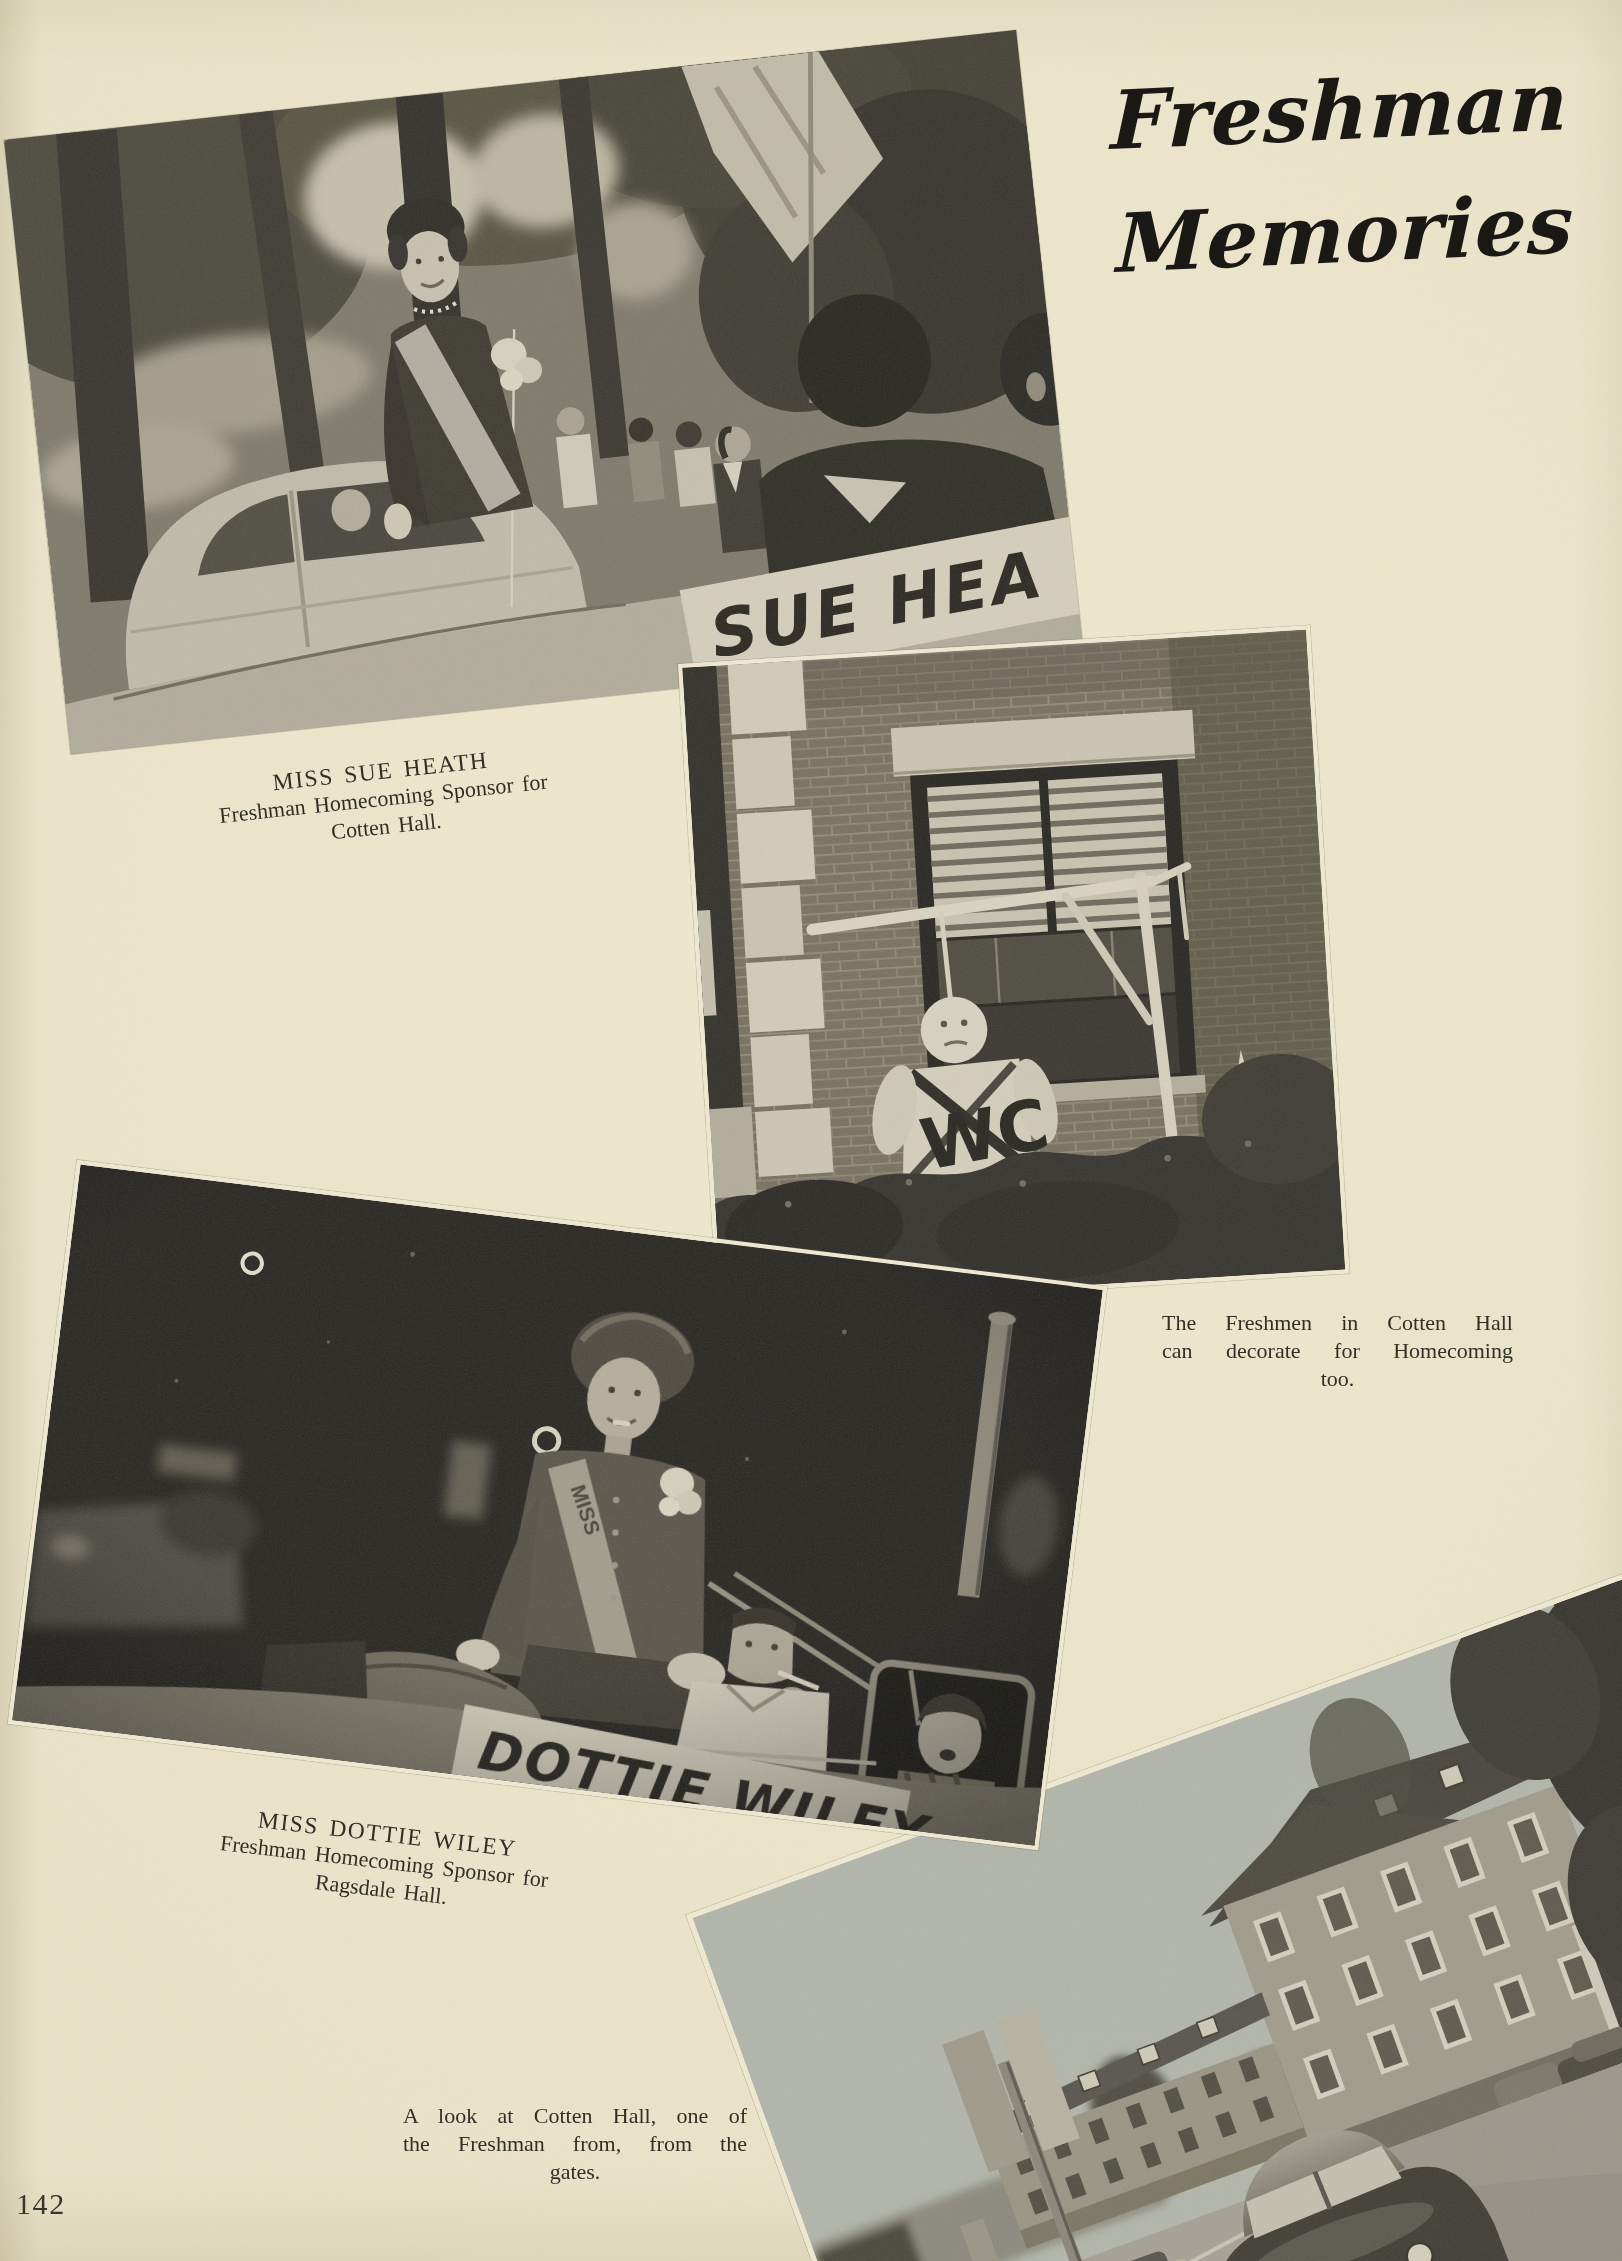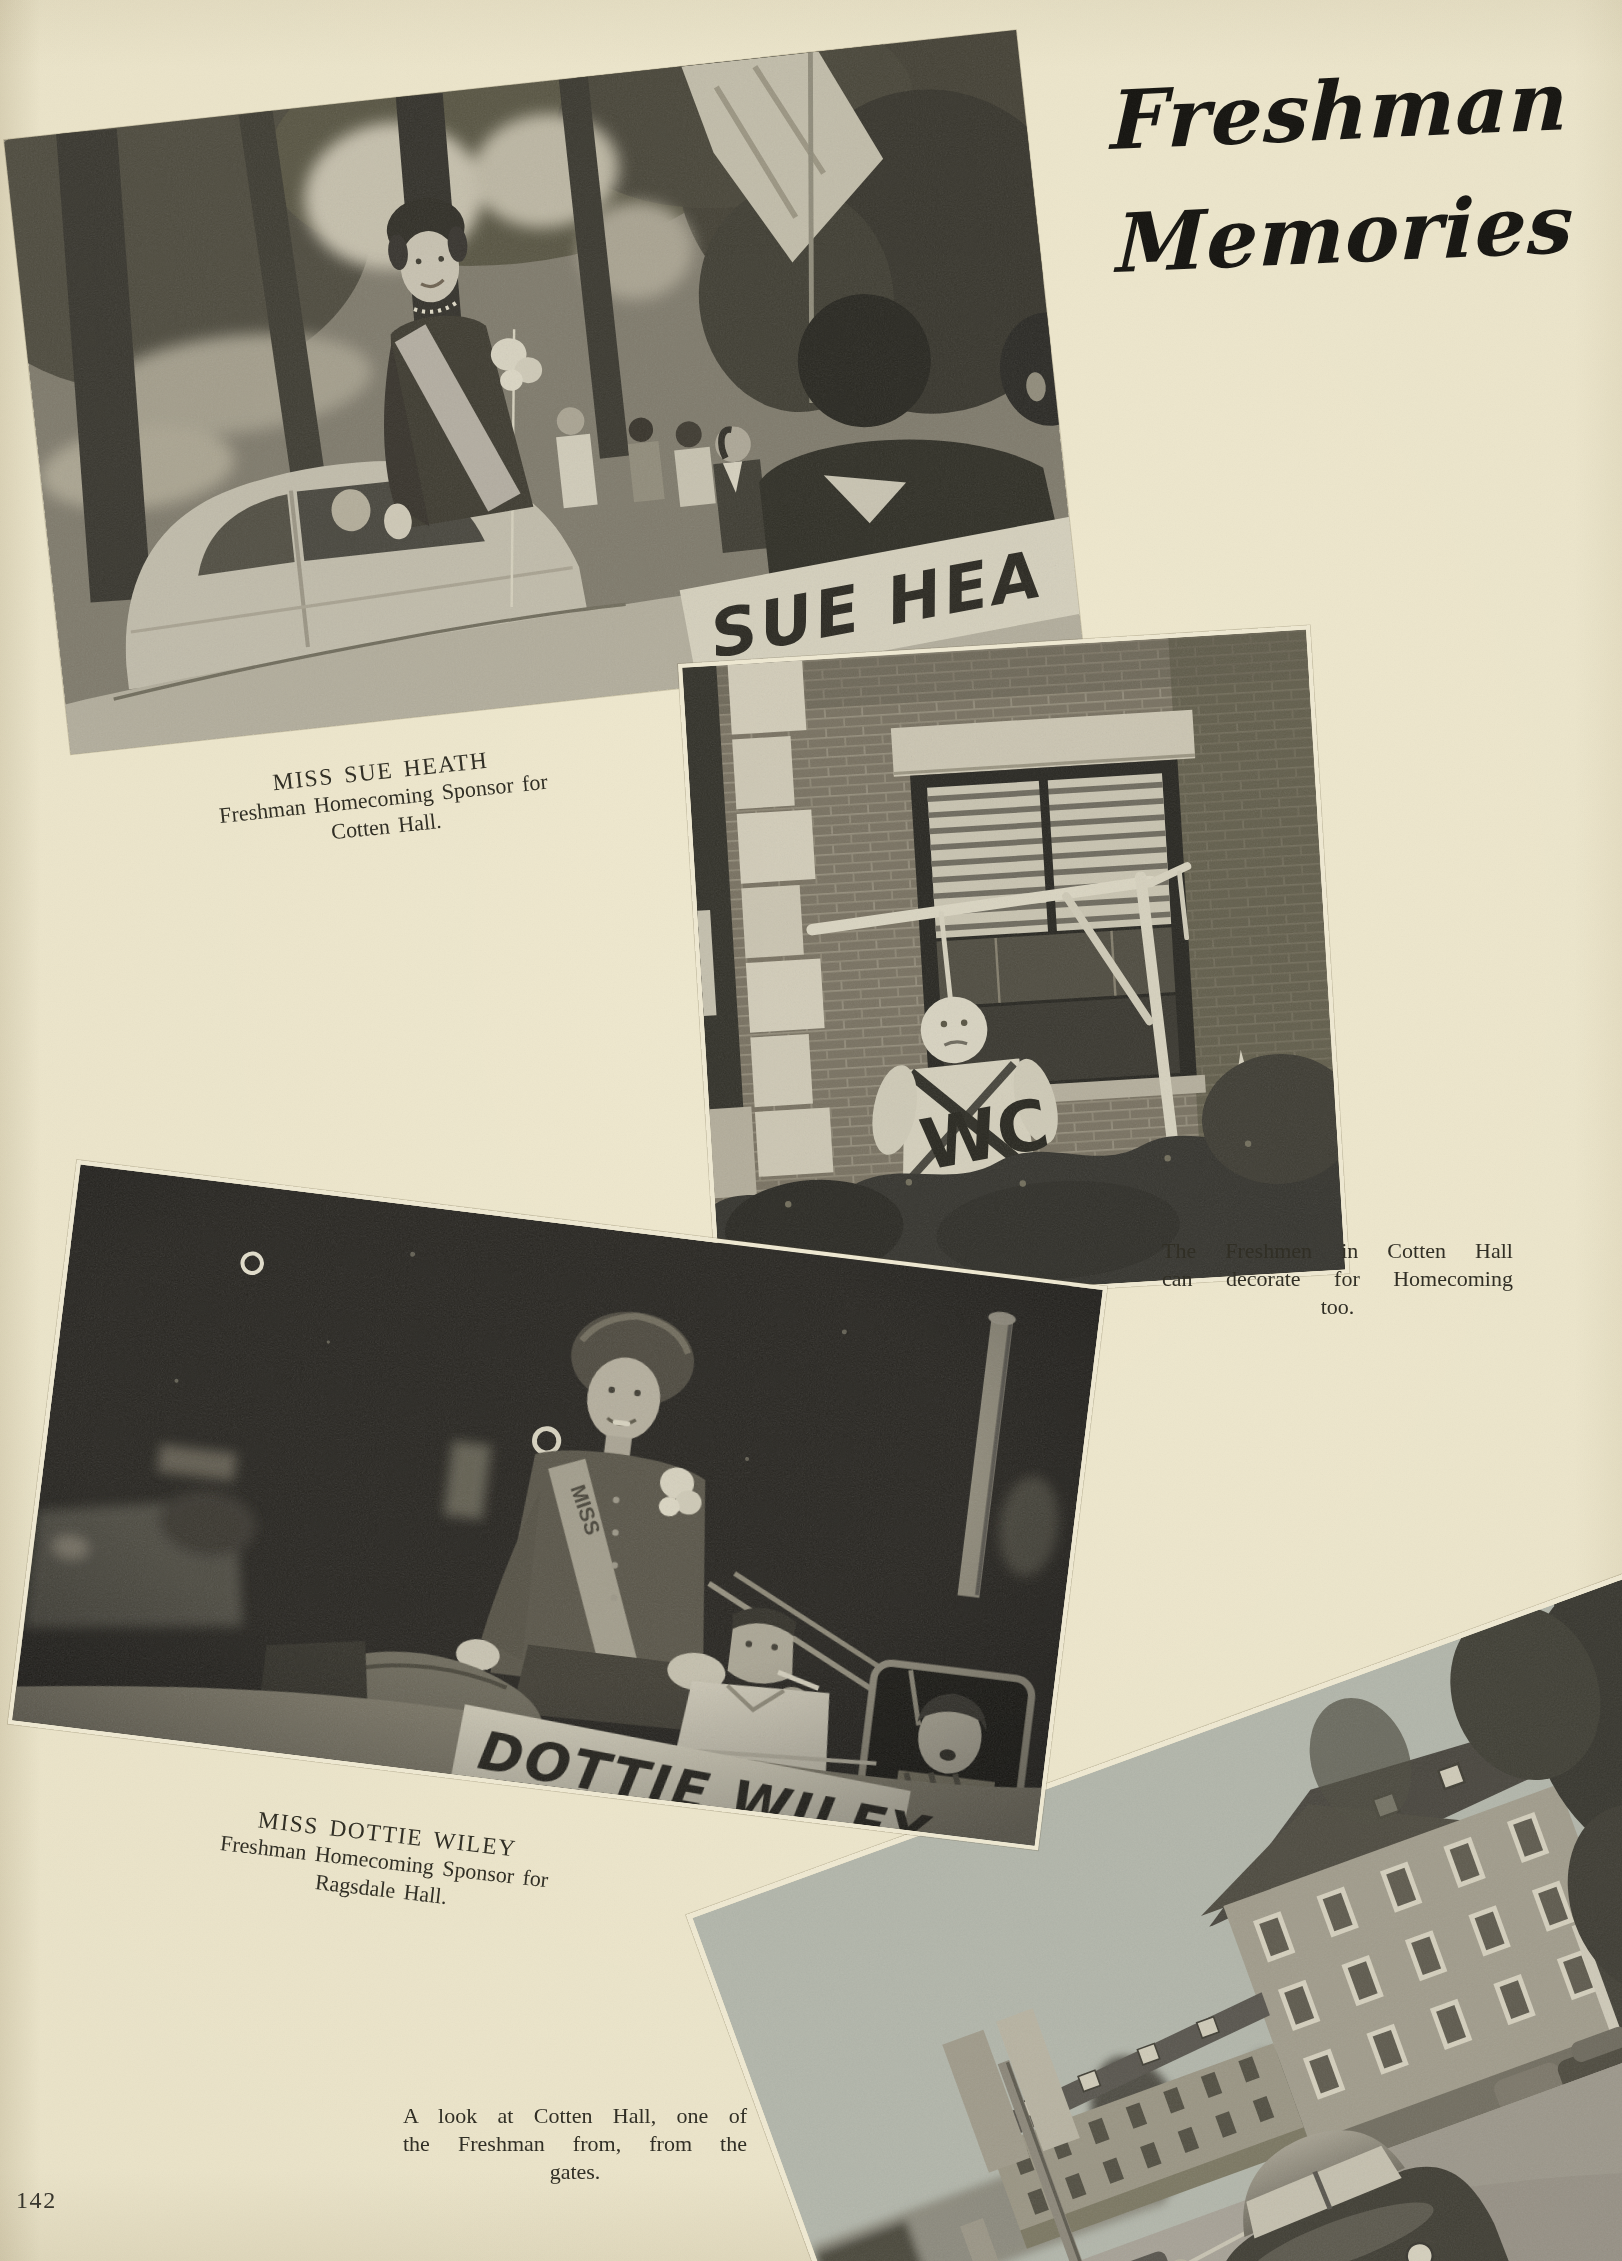--- a/index.html
+++ b/index.html
@@ -19,27 +19,27 @@
   #photo4{left:686px;top:1915px;width:1014px;height:779px;transform:rotate(-20deg);transform-origin:0 0;z-index:2;border:5.7px solid #efe9d2;}
   .title{position:absolute;left:1091px;top:49px;width:503px;z-index:4;text-align:center;
          font-family:"DejaVu Serif", serif;font-style:italic;font-weight:bold;
          font-size:81px;line-height:123px;color:#161511;transform:rotate(-2.5deg);letter-spacing:0.8px;}
   .title .t-line{transform:skewX(-4deg);}
   .caption{position:absolute;z-index:4;color:#2e2c22;font-size:22px;line-height:28px;word-spacing:0.14em;}
   .cap-center{text-align:center;}
   .cap-center .c-line{white-space:nowrap;}
   .cap-head{font-size:23.5px;letter-spacing:1.6px;}
   #cap1{left:164px;top:757px;width:430px;transform:rotate(-6deg);transform-origin:50% 0;}
-  #cap2{left:1162px;top:1237px;width:351px;}
+  #cap2{left:1162px;top:1309px;width:351px;}
   #cap3{left:158px;top:1820px;width:462px;transform:rotate(6.5deg);transform-origin:50% 0;}
   #cap4{left:403px;top:2102px;width:344px;}
   .just-line{text-align:justify;text-align-last:justify;}
   .last-line{text-align:center;}
   .page-number{position:absolute;left:16px;top:2187px;z-index:4;font-family:"Liberation Serif", serif;
-               font-size:24px;color:#35332a;letter-spacing:1.6px;}
+               font-size:30px;color:#35332a;letter-spacing:1.6px;}
   .page-noise{position:absolute;left:0;top:0;width:1623px;height:2261px;z-index:10;pointer-events:none;opacity:0.05;}
 </style>
 </head>
 <body>
 
 <div class="page">
 
   <div class="title">
     <div class="t-line">Freshman</div>
     <div class="t-line">Memories</div>

